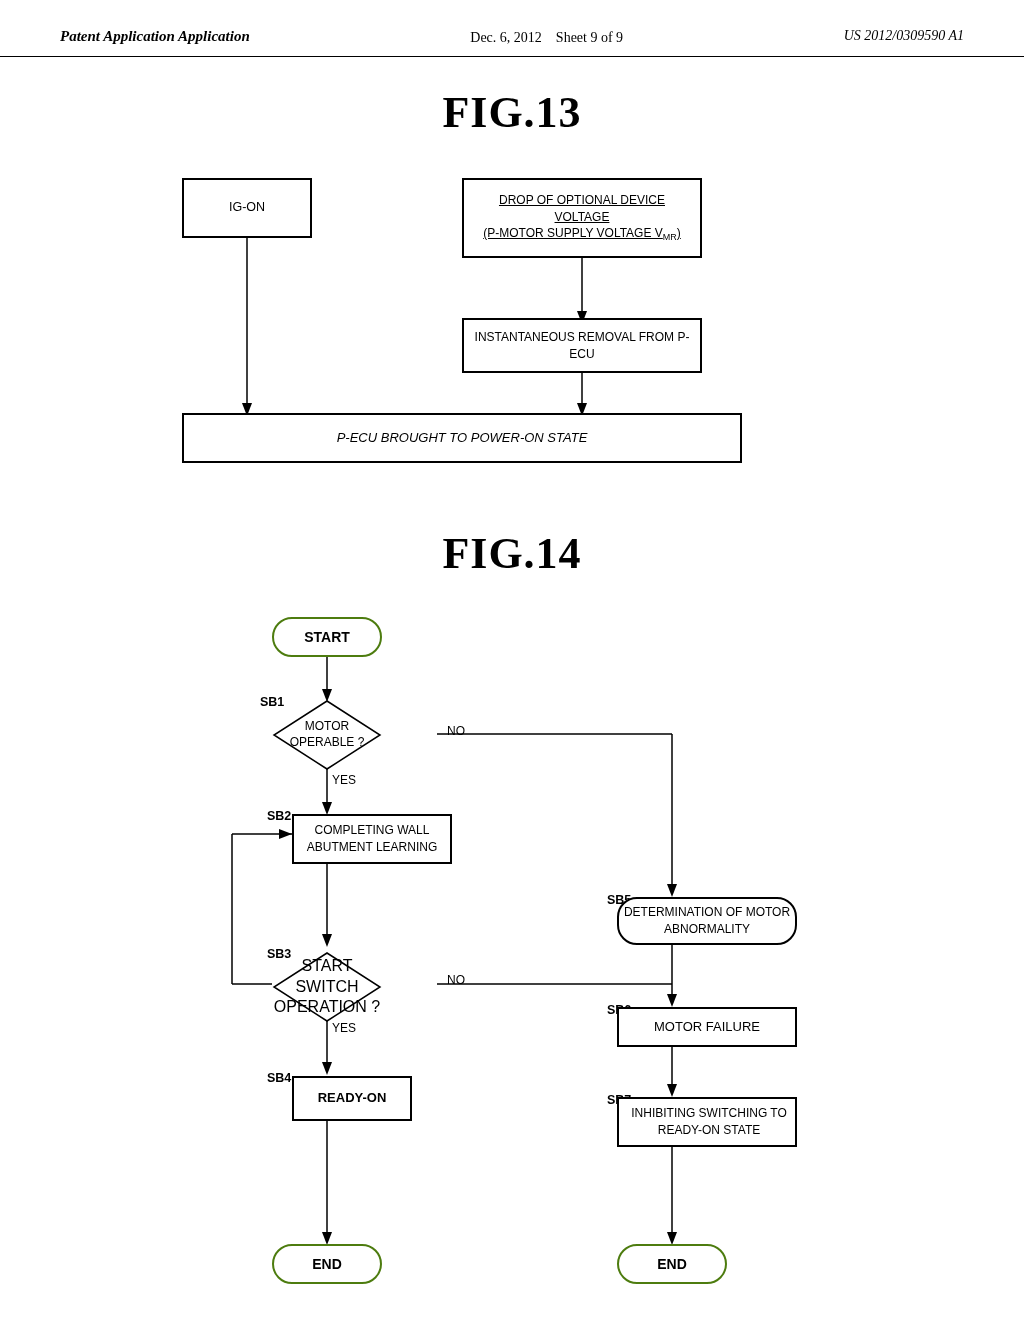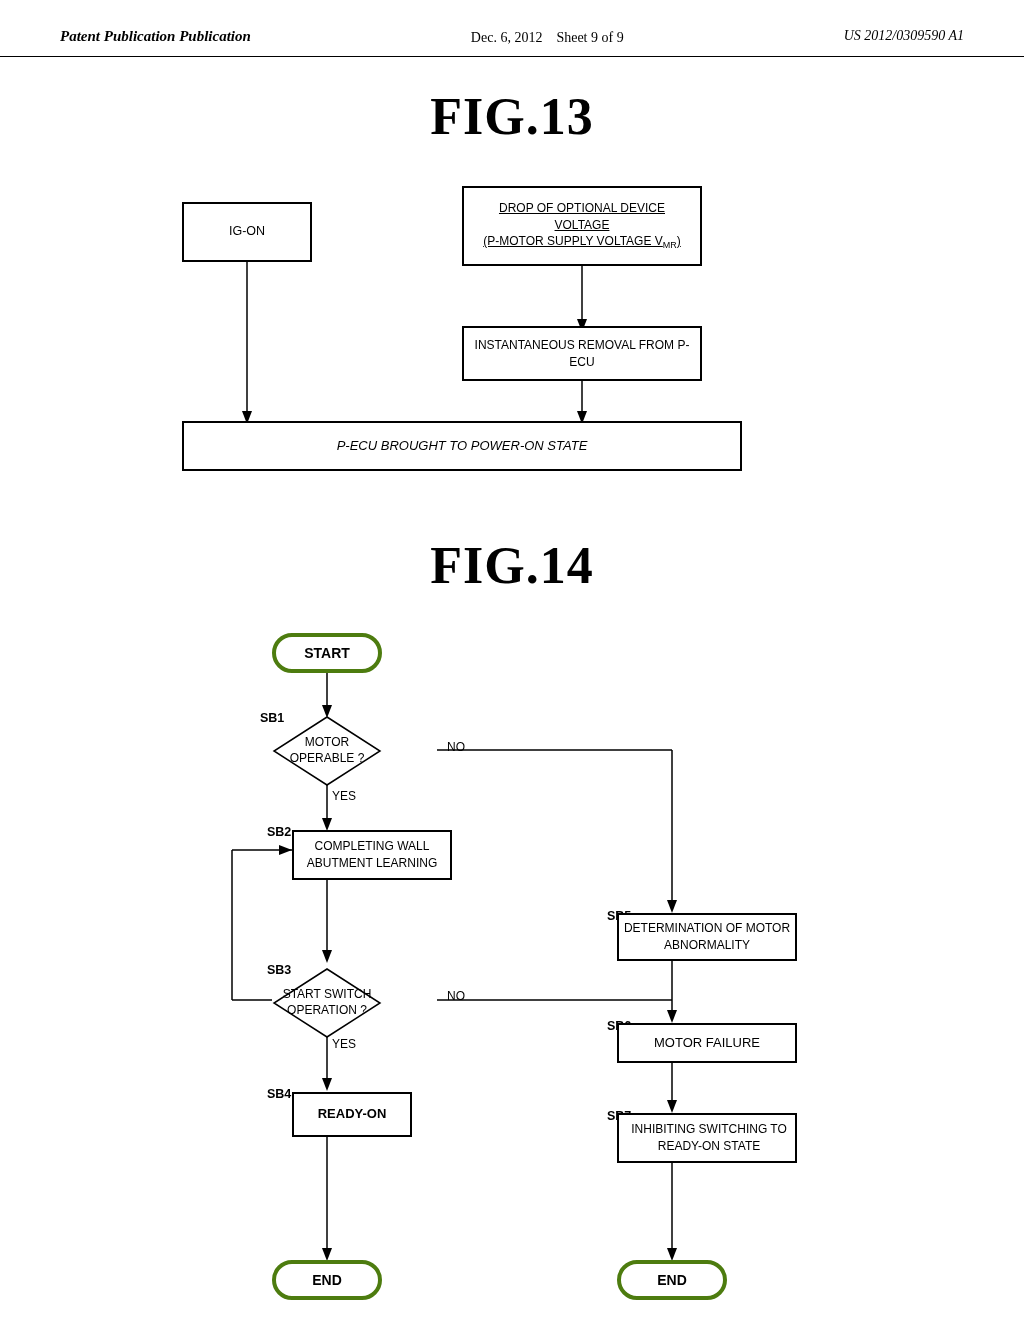--- a/index.html
+++ b/index.html
@@ -37,21 +37,21 @@
       text-align: right;
     }
 
     
     .main {
       padding: 30px 60px;
     }
 
     
     .fig-title {
-      font-size: 52px;
+      font-size: 44px;
       font-weight: bold;
       text-align: center;
       margin-bottom: 20px;
       letter-spacing: 1px;
     }
 
     
     .diagram13 {
       position: relative;
       width: 720px;
@@ -77,21 +77,21 @@
       text-align: center;
       font-size: 12.5px;
       font-family: Arial, sans-serif;
       font-weight: normal;
       line-height: 1.4;
       padding: 4px;
     }
 
     .box-oval {
       position: absolute;
-      border: 4px solid #4d7c0f;
+      border: 2px solid #4d7c0f;
       border-radius: 30px;
       background: #fff;
       display: flex;
       align-items: center;
       justify-content: center;
       text-align: center;
       font-size: 13px;
       font-family: Arial, sans-serif;
     }
 
@@ -120,21 +120,21 @@
 
     .subscript {
       font-size: 9px;
       vertical-align: sub;
     }
   </style>
 </head>
 <body>
 
 <div class="header">
-  <div class="header-left">Patent Publication Publication</div>
+  <div class="header-left">Patent Application Application</div>
   <div class="header-center">
     <span>Dec. 6, 2012</span>&nbsp;&nbsp;&nbsp;
     <span>Sheet 9 of 9</span>
   </div>
   <div class="header-right">US 2012/0309590 A1</div>
 </div>
 
 <div class="main">
 
   <div class="fig-title">FIG.13</div>
@@ -145,21 +145,21 @@
       <line x1="95" y1="80" x2="95" y2="250" stroke="#000" stroke-width="1.5"></line>
       <polygon points="95,258 90,245 100,245" fill="#000"></polygon>
 
       <line x1="430" y1="80" x2="430" y2="158" stroke="#000" stroke-width="1.5"></line>
       <polygon points="430,166 425,153 435,153" fill="#000"></polygon>
 
       <line x1="430" y1="210" x2="430" y2="250" stroke="#000" stroke-width="1.5"></line>
       <polygon points="430,258 425,245 435,245" fill="#000"></polygon>
     </svg>
 
-    <div class="box-rect" style="left:30px; top:20px; width:130px; height:60px;margin-top:16px;">
+    <div class="box-rect" style="left:30px; top:20px; width:130px; height:60px;">
       <span>IG-ON</span>
     </div>
 
     <div class="box-rect" style="left:310px; top:20px; width:240px; height:80px; font-size:12px;text-decoration:underline;">
       <span>DROP OF OPTIONAL DEVICE<br>VOLTAGE<br>(P-MOTOR SUPPLY VOLTAGE V<span class="subscript">MR</span>)</span>
     </div>
 
     <div class="box-rect" style="left:310px; top:160px; width:240px; height:55px; font-size:12px;">
       <span>INSTANTANEOUS
 REMOVAL FROM P-ECU</span>
@@ -234,36 +234,36 @@
       <span>COMPLETING WALL
 ABUTMENT LEARNING</span>
     </div>
 
     <div class="step-label" style="left:115px; top:348px;">SB3</div>
 
     <div style="position:absolute; left:120px; top:352px; width:110px; height:72px; display:flex; align-items:center; justify-content:center;">
       <svg width="110" height="72" style="position:absolute; top:0; left:0;">
         <polygon points="55,2 108,36 55,70 2,36" fill="white" stroke="black" stroke-width="1.5"></polygon>
       </svg>
-      <span style="position:relative; z-index:1; font-size:12px; font-family:Arial,sans-serif; text-align:center; line-height:1.3;">START SWITCH<br>OPERATION ?</span>
+      <span style="position:relative; z-index:1; font-size:16px; font-family:Arial,sans-serif; text-align:center; line-height:1.3;">START SWITCH<br>OPERATION ?</span>
     </div>
 
     <div class="flow-label" style="left:295px; top:374px;">NO</div>
 
     <div class="flow-label" style="left:180px; top:422px;">YES</div>
 
     <div class="step-label" style="left:115px; top:472px;">SB4</div>
 
     <div class="box-rect" style="left:140px; top:477px; width:120px; height:45px; font-size:13px; font-weight:bold;">
       <span>READY-ON</span>
     </div>
 
     <div class="step-label" style="left:455px; top:294px;">SB5</div>
 
-    <div class="box-rect" style="left:465px; top:298px; width:180px; height:48px; font-size:12px;">
+    <div class="box-rect" style="left:465px; top:298px; width:180px; height:48px; font-size:12px;border-radius:20px;">
       <span>DETERMINATION OF
 MOTOR ABNORMALITY</span>
     </div>
 
     <div class="step-label" style="left:455px; top:404px;">SB6</div>
 
     <div class="box-rect" style="left:465px; top:408px; width:180px; height:40px; font-size:13px;">
       <span>MOTOR FAILURE</span>
     </div>
 

